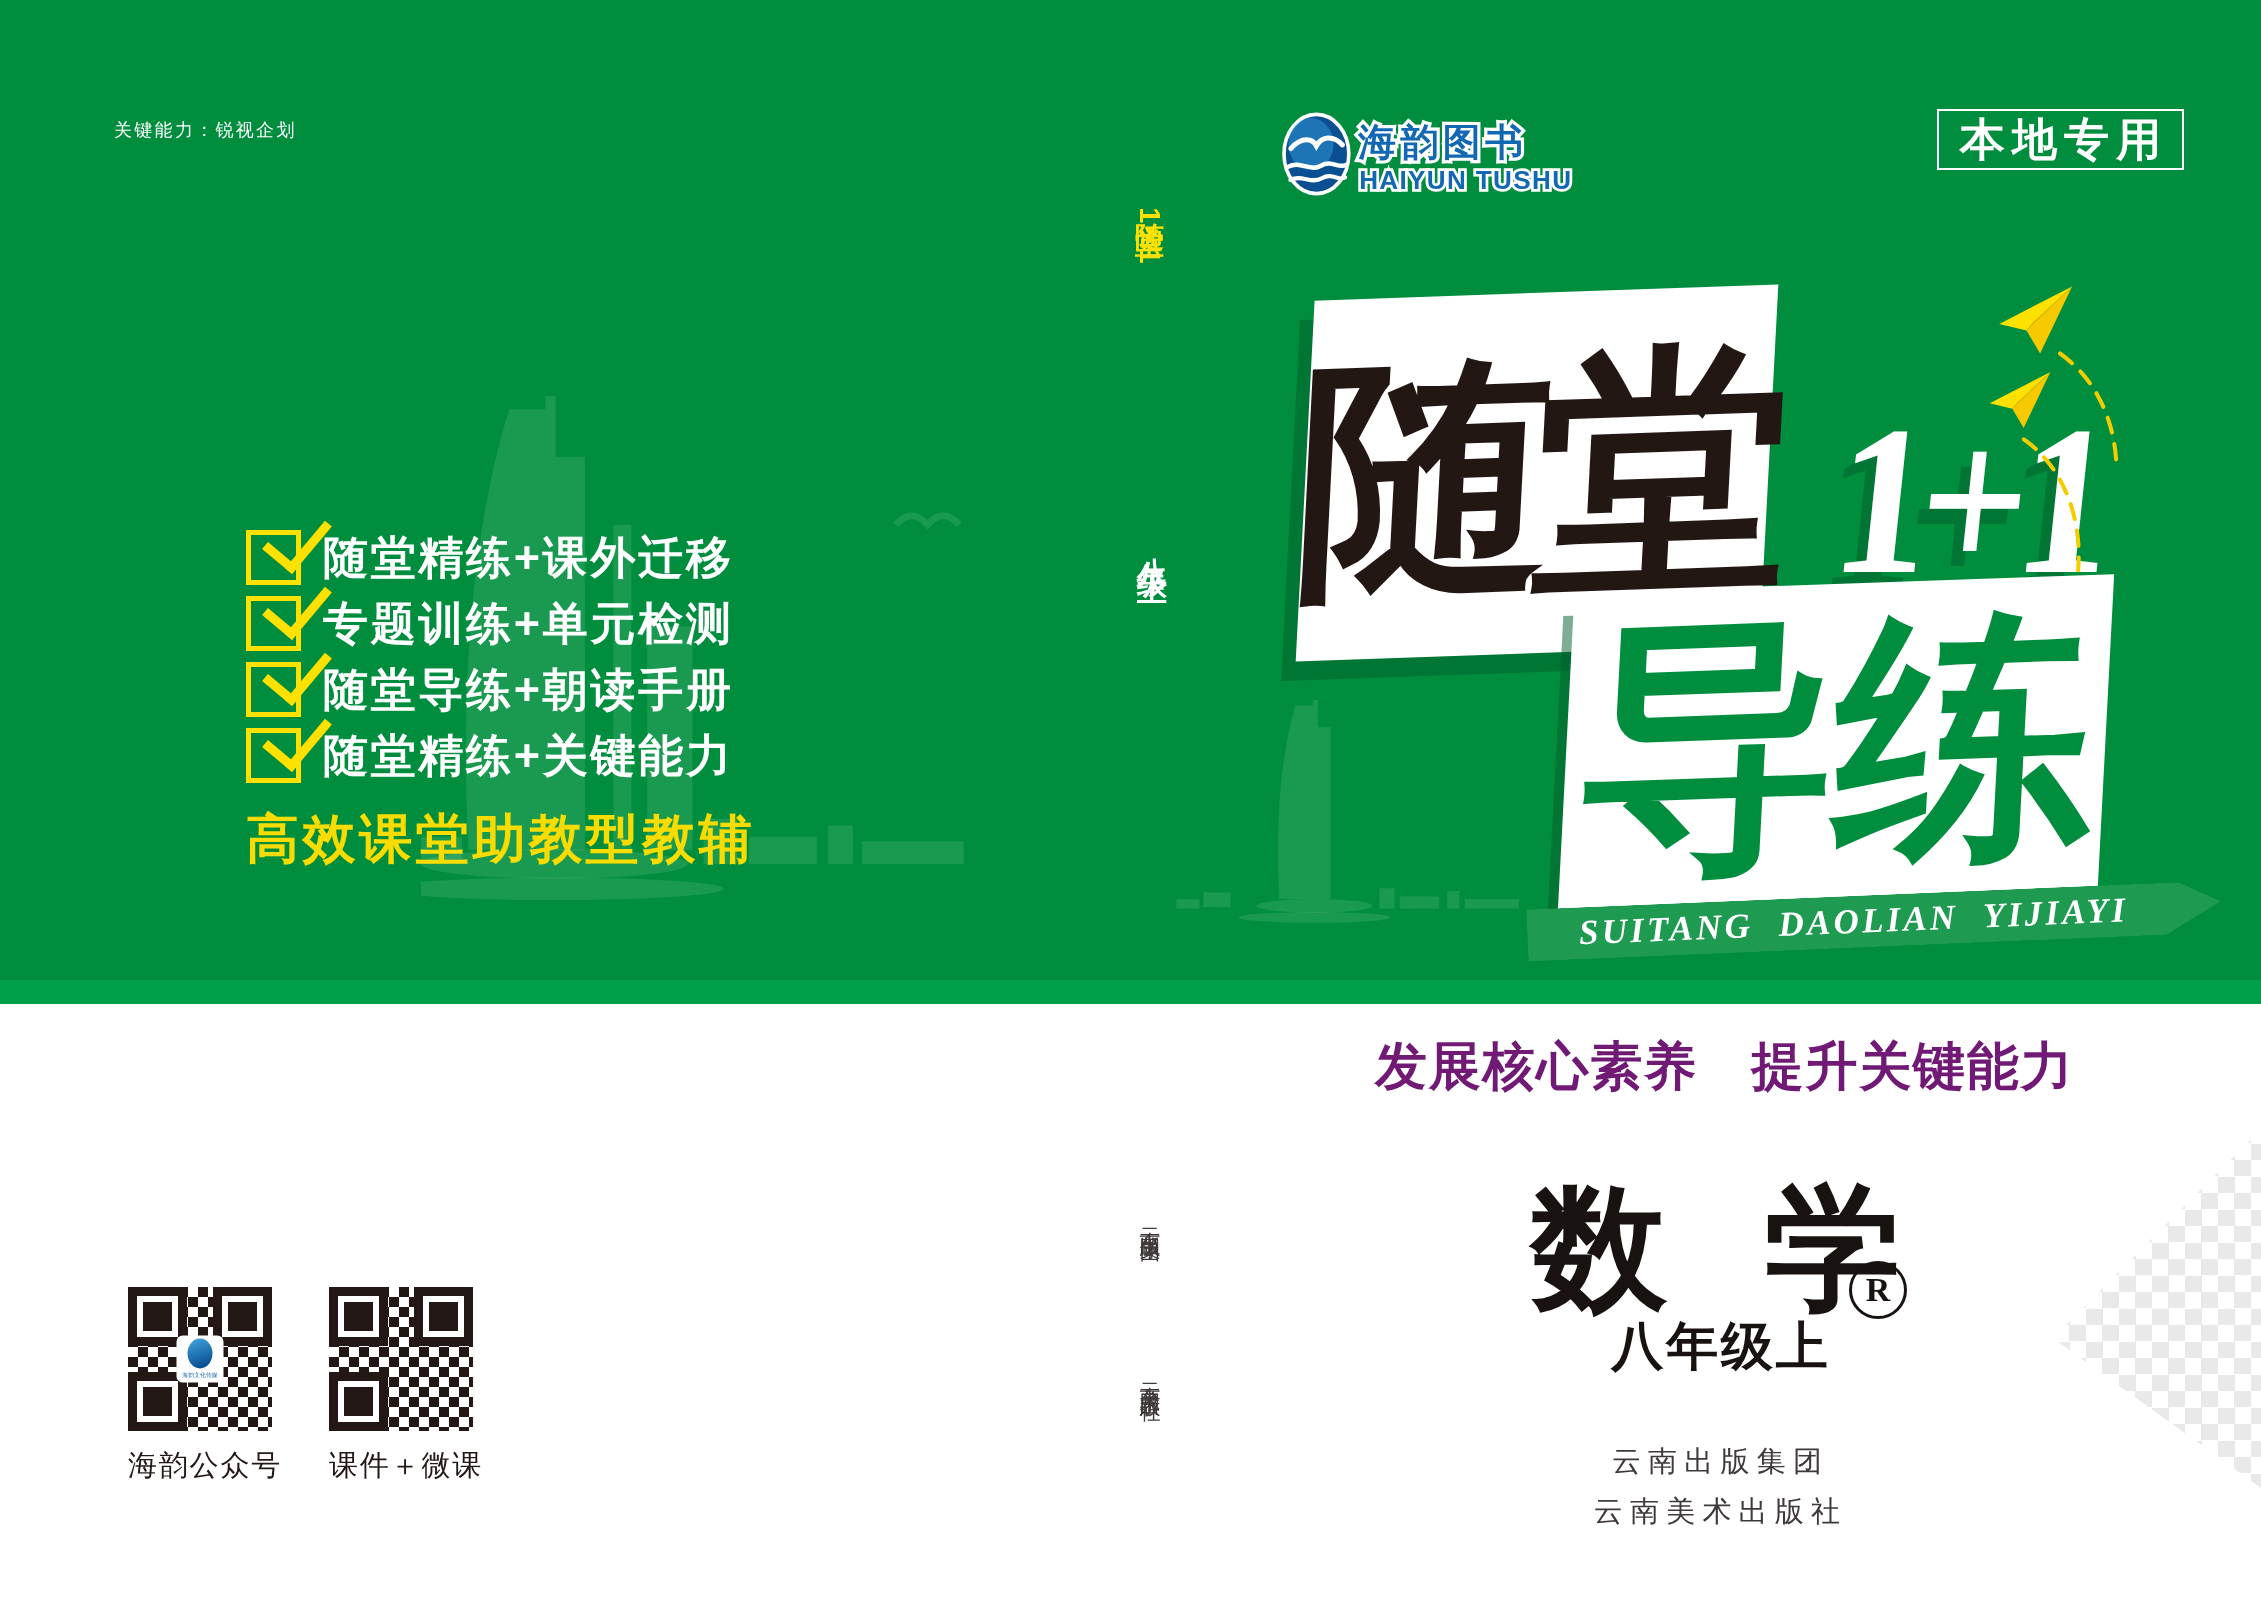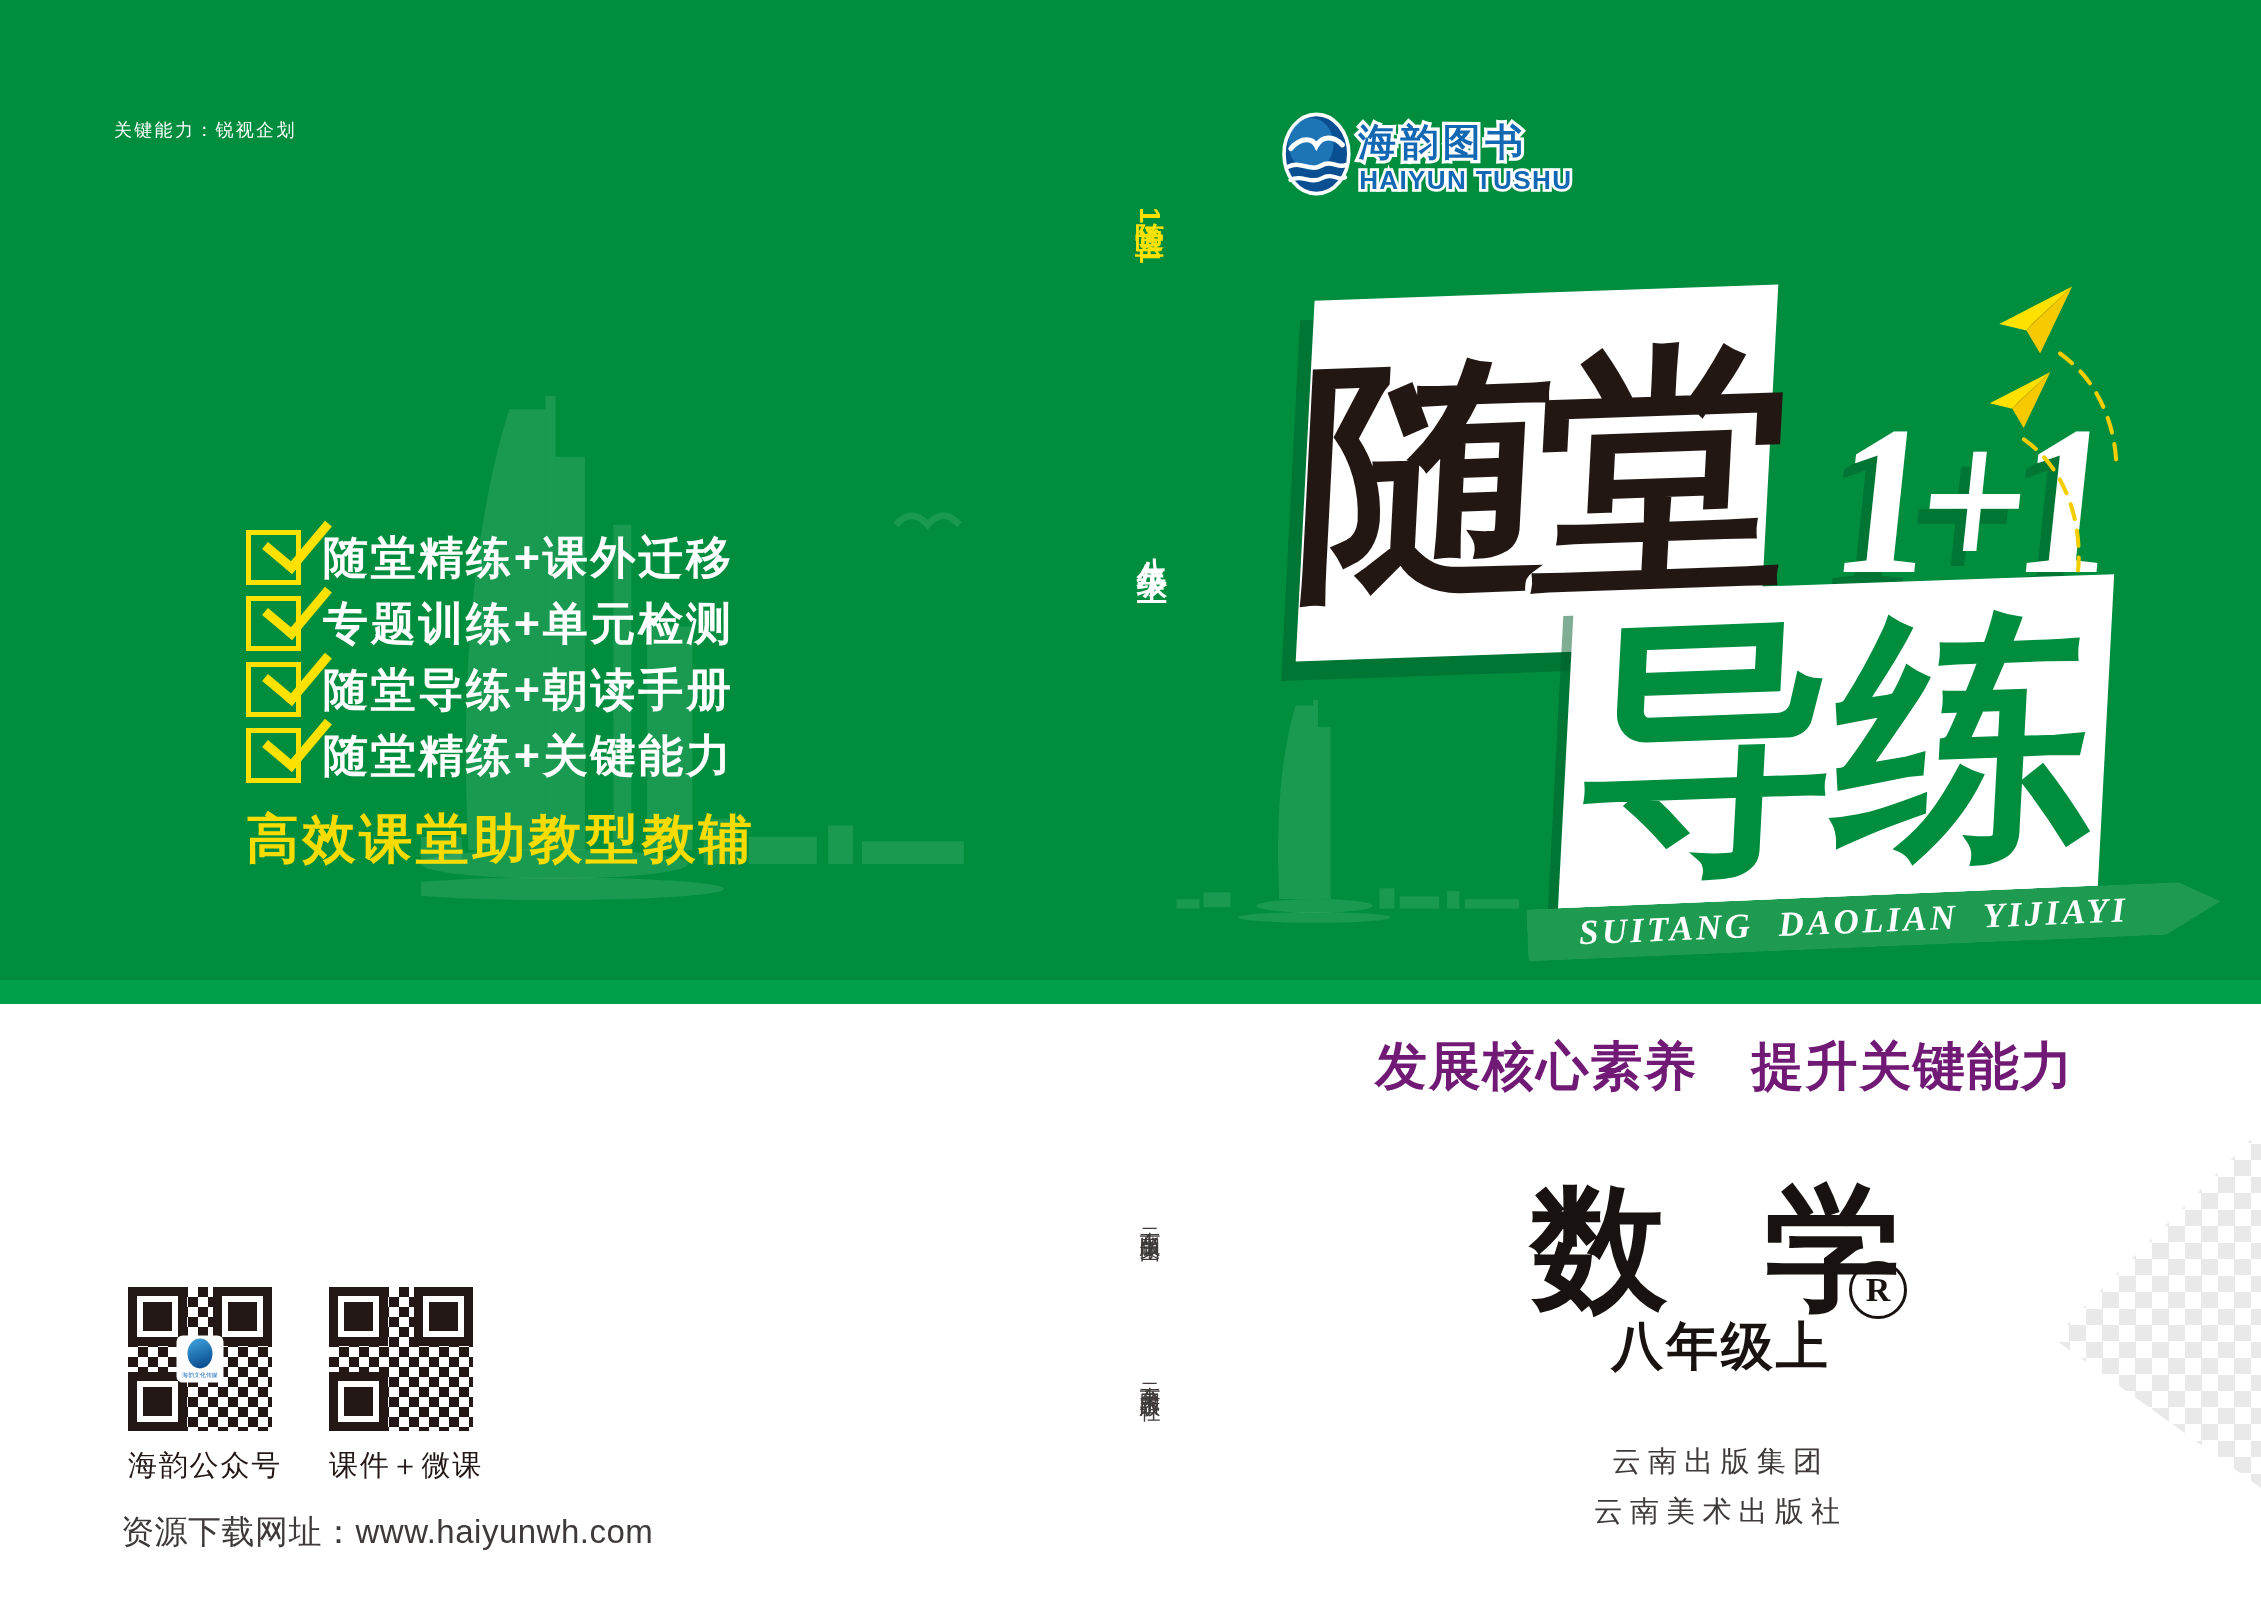--- a/index.html
+++ b/index.html
@@ -188,37 +188,37 @@
       <span class="t">海韵文化传媒</span>
     </span>
   </div>
   <div class="abs qr" style="left:329px;top:1287px">
     <span class="finder f-tl"></span>
     <span class="finder f-tr"></span>
     <span class="finder f-bl"></span>
   </div>
   <div class="abs qr-label" style="left:128px;top:1446px;width:144px;text-align:right">海韵公众号</div>
   <div class="abs qr-label" style="left:329px;top:1446px;width:144px;text-align:center">课件＋微课</div>
-  <div class="abs download">资源下载网址：www.haiyunwh.com</div>
 
   <div class="abs v spine-series">随堂1+1</div>
   <div class="abs v spine-grade">八年级上</div>
   <div class="abs v spine-pub sp1">云南出版集团</div>
   <div class="abs v spine-pub sp2">云南美术出版社</div>
 
   <svg class="abs brand" width="298" height="90" viewBox="0 0 660 200">
     <ellipse cx="82" cy="100" rx="72" ry="88" fill="#0b4f93" stroke="#ffffff" stroke-width="8"></ellipse>
     <ellipse cx="70" cy="78" rx="50" ry="58" fill="#2e95d4" opacity=".55"></ellipse>
     <path d="M25,88 C50,60 74,66 82,82 C94,60 120,58 140,80" fill="none" stroke="#fff" stroke-width="11" stroke-linecap="round"></path>
     <path d="M20,128 C45,114 68,140 92,126 C116,112 132,134 148,124" fill="none" stroke="#fff" stroke-width="10" stroke-linecap="round"></path>
     <path d="M24,158 C49,144 70,168 94,154 C118,140 132,162 146,152" fill="none" stroke="#fff" stroke-width="9" stroke-linecap="round"></path>
     <text x="175" y="102" font-size="84" font-weight="bold" fill="#1268b3" stroke="#ffffff" stroke-width="14" paint-order="stroke" letter-spacing="10">海韵图书</text>
     <text x="177" y="178" font-size="58" font-weight="bold" fill="#1268b3" stroke="#ffffff" stroke-width="12" paint-order="stroke" letter-spacing="3" font-family="Liberation Sans, sans-serif">HAIYUN TUSHU</text>
   </svg>
 
+  <div class="abs badge">本地专用</div>
 
   <div class="abs title-suitang">
     <span>随堂</span>
   </div>
   <div class="abs title-plus">1+1</div>
   <div class="abs title-daolian">
     <span>导练</span>
   </div>
   <div class="abs pinyin-banner">
     <span>SUITANG DAOLIAN YIJIAYI</span>

